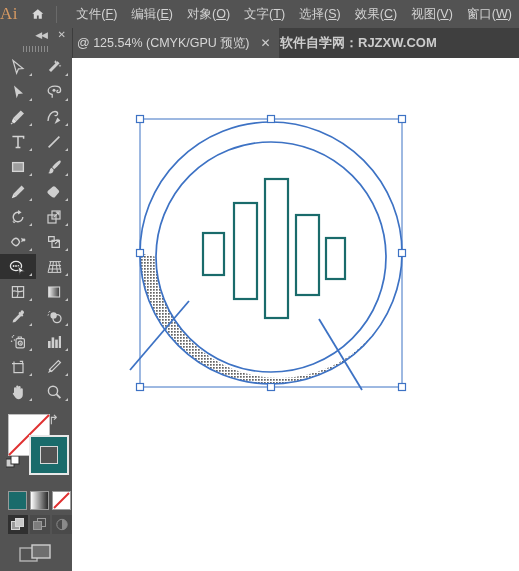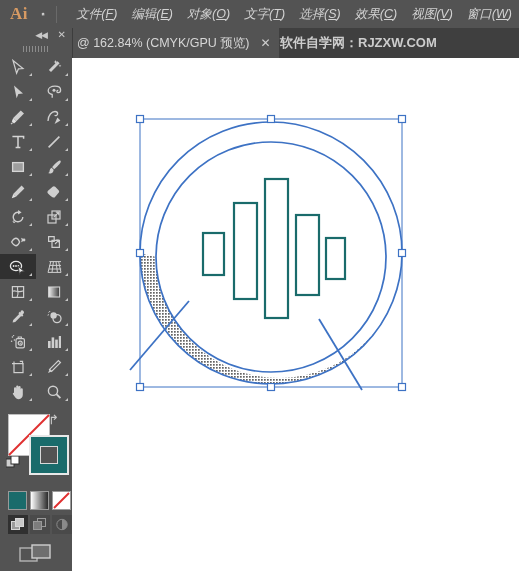--- a/index.html
+++ b/index.html
@@ -3,25 +3,25 @@
 <meta charset="utf-8">
 <style>
   html,body{margin:0;padding:0;background:#3a3a3a;}
   body{width:519px;height:571px;overflow:hidden;
        font-family:"Liberation Sans","DejaVu Sans",sans-serif;}
   #app{position:relative;width:519px;height:571px;background:#535353;}
 
   
   .menubar{position:absolute;left:0;top:0;width:519px;height:28px;
            background:#535353;display:flex;align-items:center;}
-  .ai-logo{margin-left:10px;color:#d79a63;font-size:17px;font-weight:bold;
+  .ai-logo{margin-left:0;color:#d79a63;font-size:17px;font-weight:normal;
            letter-spacing:.5px;font-family:"Liberation Serif",serif;}
   .home-ic{margin-left:13px;width:18px;height:16px;display:block;}
   .mb-sep{margin-left:11px;width:1px;height:17px;background:#6a6a6a;}
-  .menu-items{display:flex;align-items:center;margin-left:13px;font-style:italic;}
+  .menu-items{display:flex;align-items:center;margin-left:13px;}
   .menu-item{color:#d2d2d2;font-size:12.5px;padding:0 7px;white-space:nowrap;}
   .menu-item u{text-decoration:underline;}
 
   
   .tabbar{position:absolute;left:0;top:28px;width:519px;height:30px;
           background:#3f3f3f;}
   .doc-tab{position:absolute;left:68px;top:0;height:30px;background:#535353;
            display:flex;align-items:center;padding:0 8px 0 9px;}
   .doc-tab-label{color:#d6d6d6;font-size:12.5px;white-space:nowrap;}
   .tab-close{margin-left:11px;color:#cfcfcf;font-size:12px;line-height:1;
@@ -98,21 +98,21 @@
       <div class="menu-item"><span>文字(</span><u>T</u><span>)</span></div>
       <div class="menu-item"><span>选择(</span><u>S</u><span>)</span></div>
       <div class="menu-item"><span>效果(</span><u>C</u><span>)</span></div>
       <div class="menu-item"><span>视图(</span><u>V</u><span>)</span></div>
       <div class="menu-item"><span>窗口(</span><u>W</u><span>)</span></div>
     </div>
   </div>
 
   <div class="tabbar">
     <div class="doc-tab">
-      <span class="doc-tab-label">@ 162.84% (CMYK/GPU 预览)</span>
+      <span class="doc-tab-label">@ 125.54% (CMYK/GPU 预览)</span>
       <span class="tab-close">✕</span>
     </div>
     <div class="watermark">软件自学网：RJZXW.COM</div>
   </div>
 
   <div class="toolpanel">
     <div class="tp-head">
       <span class="tp-collapse">◀◀</span>
       <span class="tp-close">✕</span>
     </div>

